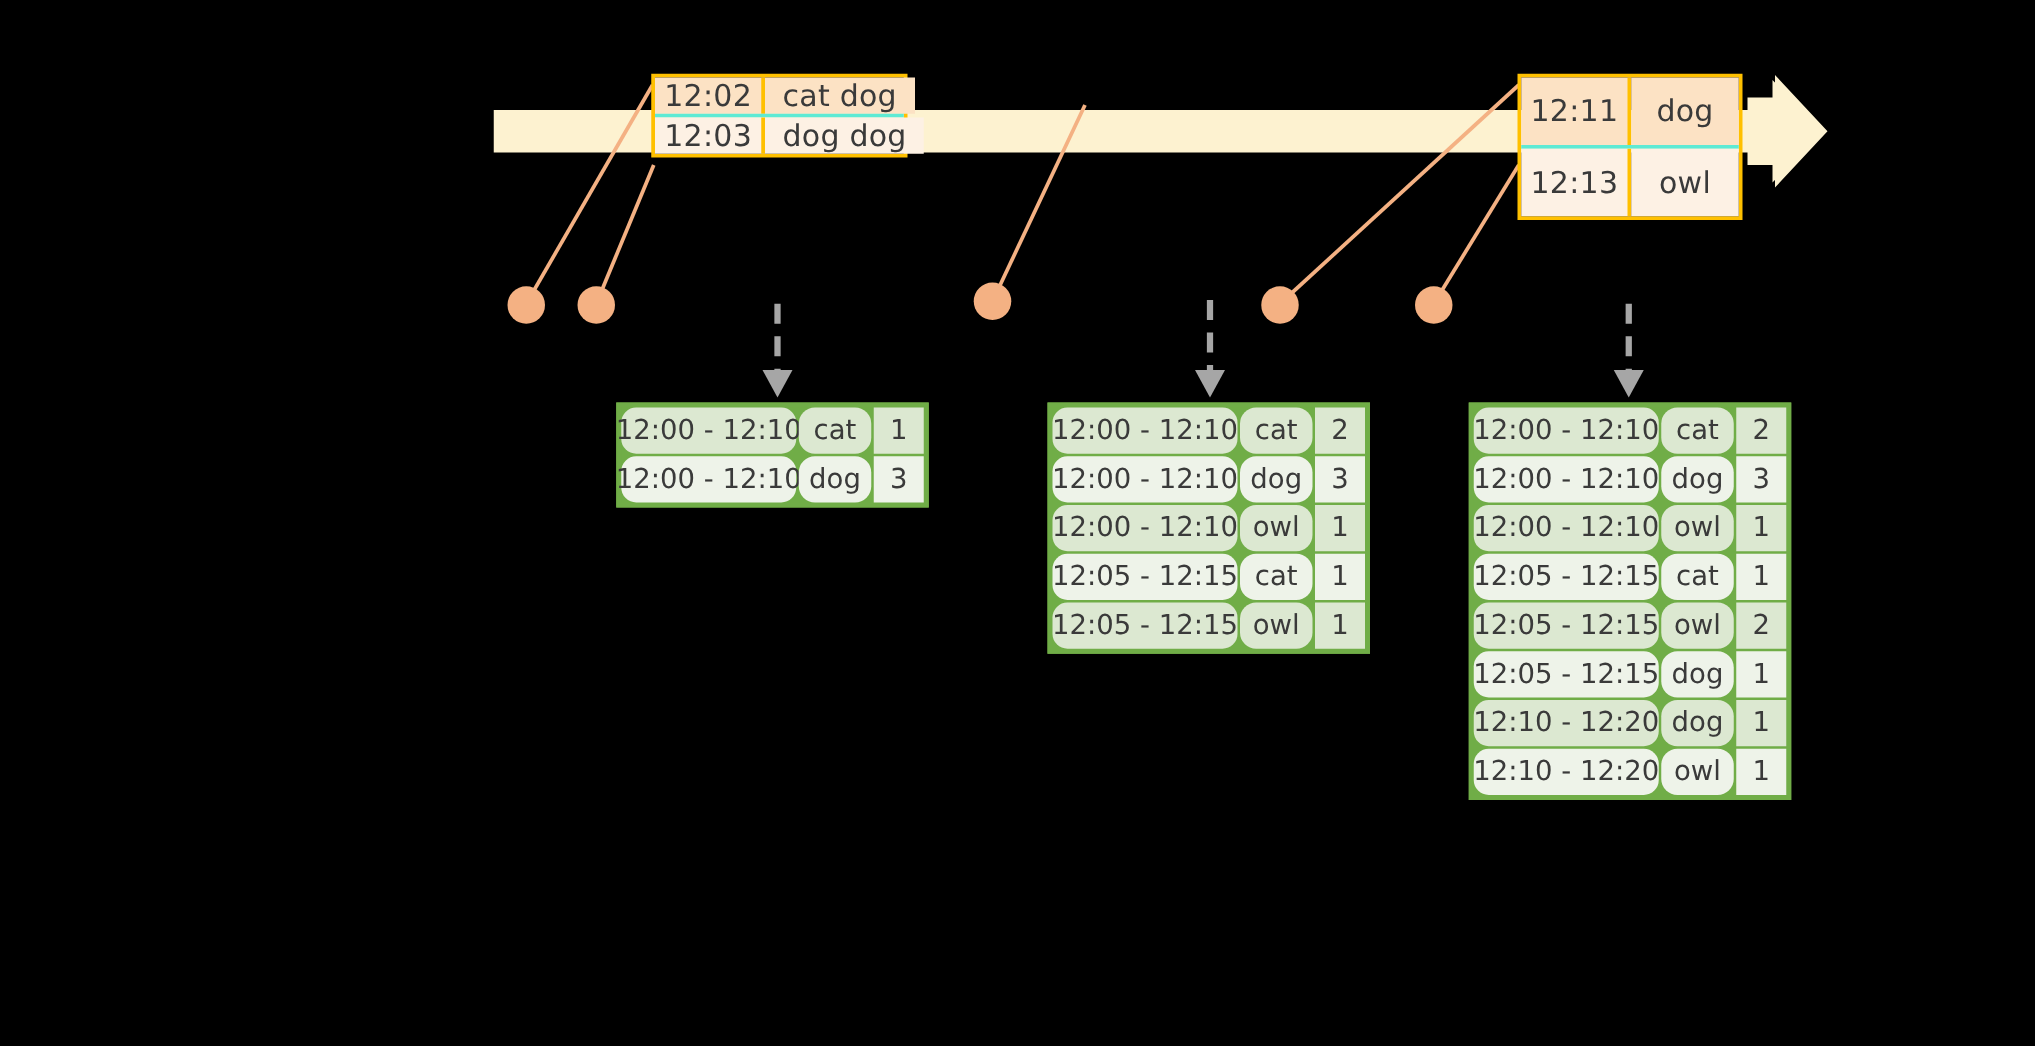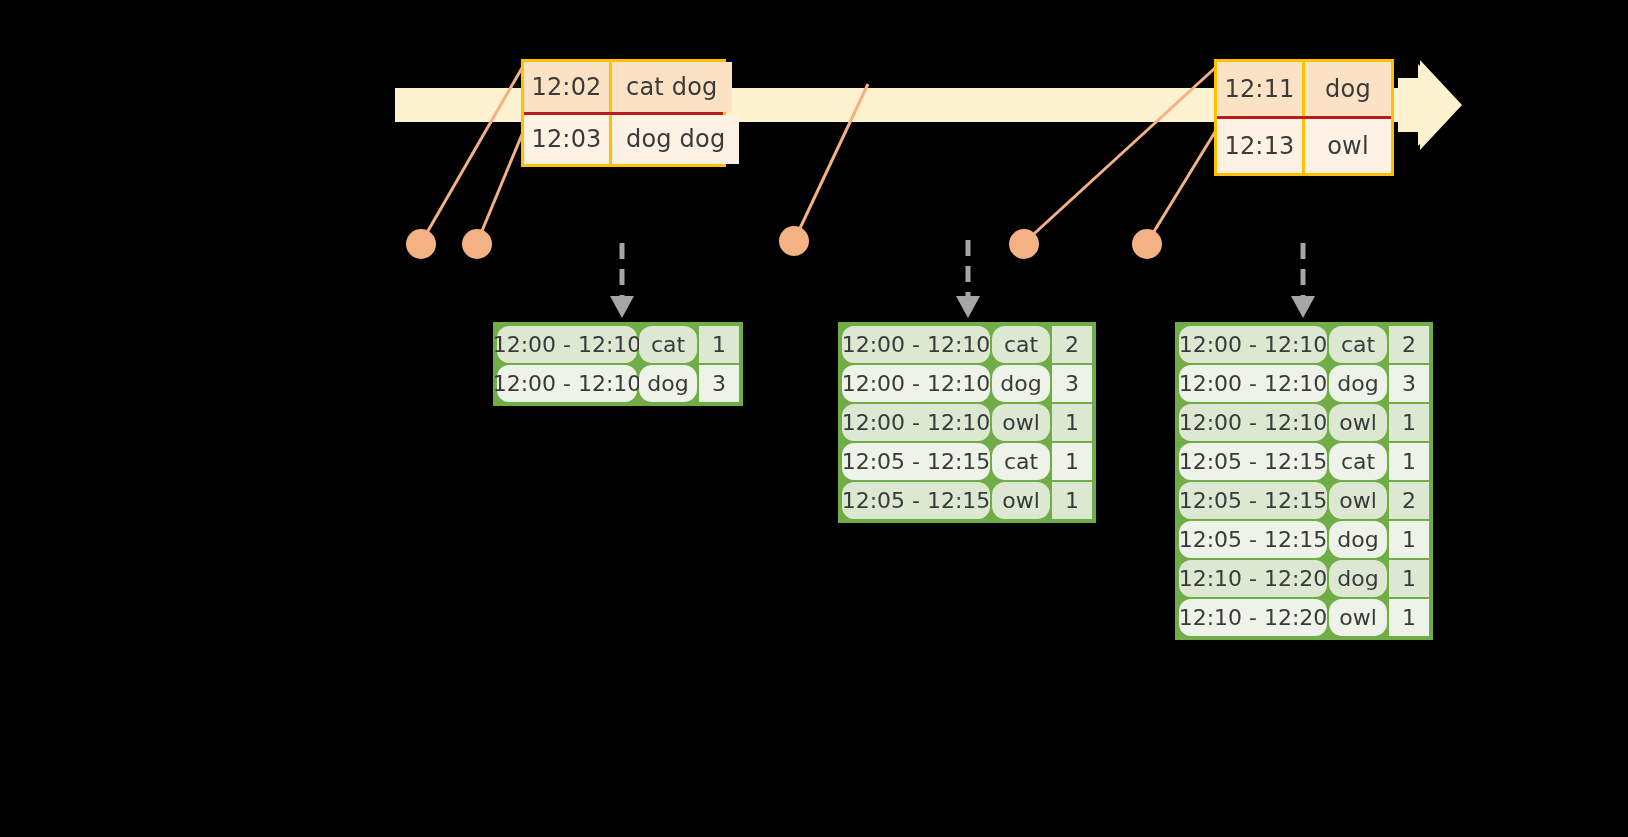--- a/index.html
+++ b/index.html
@@ -41,21 +41,21 @@
     box-sizing: border-box;
     display: flex;
     flex-direction: column;
   }
   .event-row {
     display: flex;
     flex: 1 1 0;
     box-sizing: border-box;
   }
   .event-row + .event-row {
-    border-top: 3px solid #b91c1c;
+    border-top: 3px solid #5eead4;
   }
   .event-row.shade-a .ev-cell { background: #fce2c4; }
   .event-row.shade-b .ev-cell { background: #fdf1e4; }
   .ev-cell {
     display: flex;
     align-items: center;
     justify-content: center;
     box-sizing: border-box;
     color: #3a3a3a;
     font-size: 24px;
@@ -135,21 +135,21 @@
     <g>
       <line x1="968" y1="240" x2="968" y2="300" stroke="#a6a6a6" stroke-width="5" stroke-dasharray="16 10"></line>
       <polygon points="956,296 980,296 968,318" fill="#a6a6a6"></polygon>
     </g>
     <g>
       <line x1="1303" y1="243" x2="1303" y2="300" stroke="#a6a6a6" stroke-width="5" stroke-dasharray="16 10"></line>
       <polygon points="1291,296 1315,296 1303,318" fill="#a6a6a6"></polygon>
     </g>
   </svg>
 
-  <div class="event-box" style="left:521px; top:59px; width:205px; height:108px;">
+  <div class="event-box" style="left:521px; top:59px; width:205px; height:67px;">
     <div class="event-row shade-a">
       <div class="ev-cell ev-time">12:02</div>
       <div class="ev-cell ev-text">cat dog</div>
     </div>
     <div class="event-row shade-b">
       <div class="ev-cell ev-time">12:03</div>
       <div class="ev-cell ev-text">dog dog</div>
     </div>
   </div>
 

